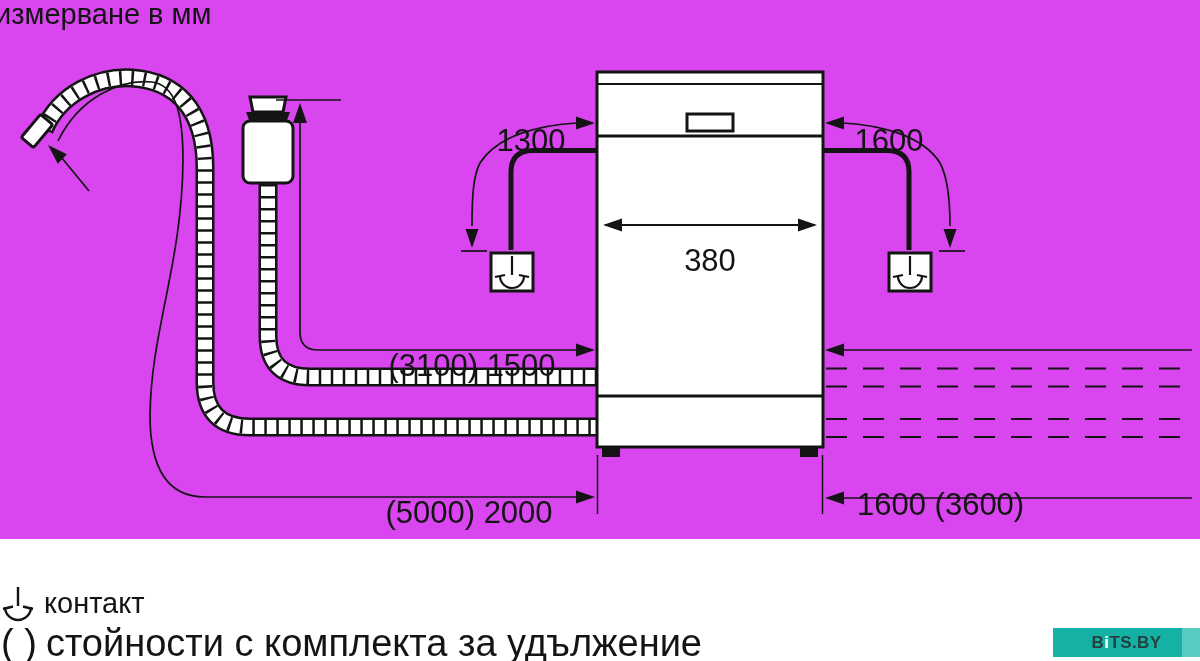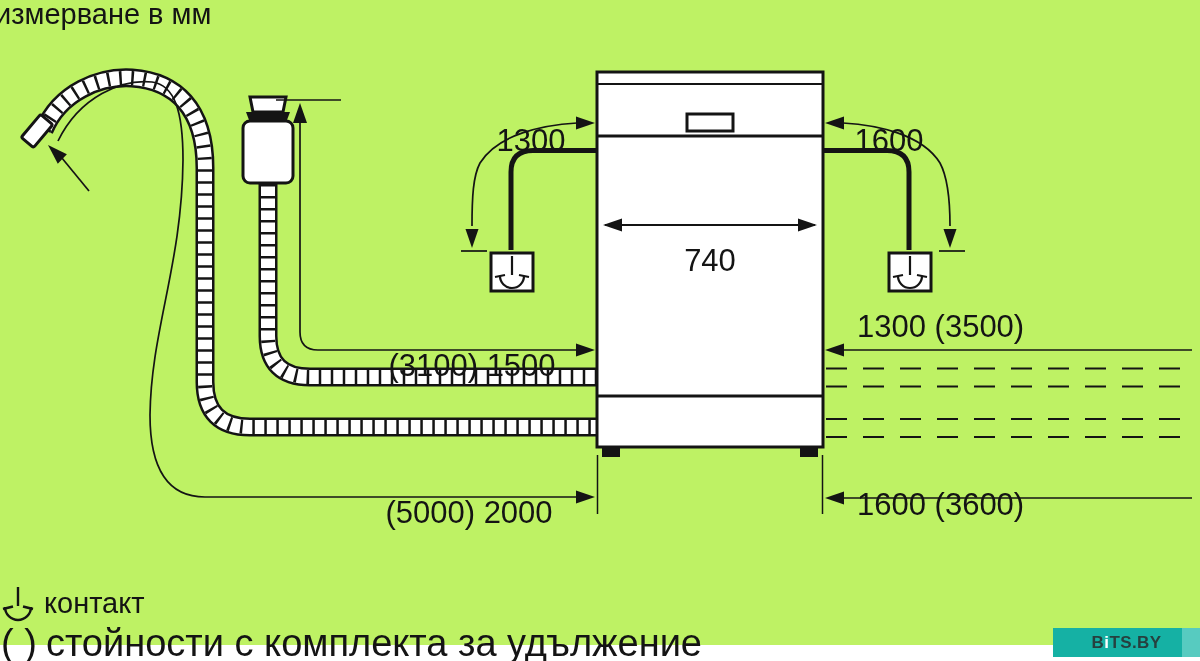--- a/index.html
+++ b/index.html
@@ -1,16 +1,16 @@
 <!DOCTYPE html>
 <html><head>
 <meta charset="utf-8">
 <style>
   html,body{margin:0;padding:0;background:#fff;width:1200px;height:661px;overflow:hidden;}
-  #stage{position:relative;width:1200px;height:645px;background:#bef264;
+  #stage{position:relative;width:1200px;height:539px;background:#d946ef;
          font-family:"Liberation Sans", sans-serif;color:#141414;}
   #diagram-svg{position:absolute;left:0;top:0;}
   .lbl{position:absolute;font-size:31px;line-height:1.05;white-space:nowrap;color:#141414;}
   .centered{transform:translateX(-50%);margin-top:39px;}
   #page-title{position:absolute;left:-5px;top:-2px;font-size:29px;white-space:nowrap;}
   #lbl-450{background:#fff;padding:0 9px;}
   .legend-row{position:absolute;font-size:38px;white-space:nowrap;}
   #legend-symbol-paren{display:inline-block;}
   #legend-label-2{margin-left:9px;}
   #legend-socket-svg{position:absolute;left:1px;top:585px;}
@@ -134,23 +134,22 @@
       <line x1="826" y1="386.5" x2="1196" y2="386.5" stroke-dasharray="21 16"></line>
       <line x1="826" y1="419" x2="1196" y2="419" stroke-dasharray="21 16"></line>
       <line x1="826" y1="437" x2="1196" y2="437" stroke-dasharray="21 16"></line>
     </g>
   </svg>
 
   <div id="page-title">измерване в мм</div>
 
   <div class="lbl centered" style="left:531px;top:86px;">1300</div>
   <div class="lbl centered" style="left:889px;top:86px;">1600</div>
-  <div class="lbl centered" id="lbl-450" style="left:710px;top:206px;">740</div>
+  <div class="lbl centered" id="lbl-450" style="left:710px;top:206px;">380</div>
   <div class="lbl centered" style="left:472px;top:311px;">(3100) 1500</div>
-  <div class="lbl" style="left:857px;top:311px;">1300 (3500)</div>
   <div class="lbl centered" style="left:469px;top:458px;">(5000) 2000</div>
   <div class="lbl" style="left:857px;top:458px;margin-top:31px;">1600 (3600)</div>
 
   <svg id="legend-socket-svg" width="36" height="38" viewBox="0 0 36 38" fill="none" stroke="#141414" stroke-width="2.4">
     <line x1="17" y1="2" x2="17" y2="21"></line>
     <line x1="2" y1="24" x2="12" y2="21.5"></line>
     <line x1="22" y1="21.5" x2="32" y2="24"></line>
     <path d="M4,22 A13,13 0 0 0 30,22"></path>
   </svg>
   <div id="legend-label-1" class="legend-row">контакт</div>

